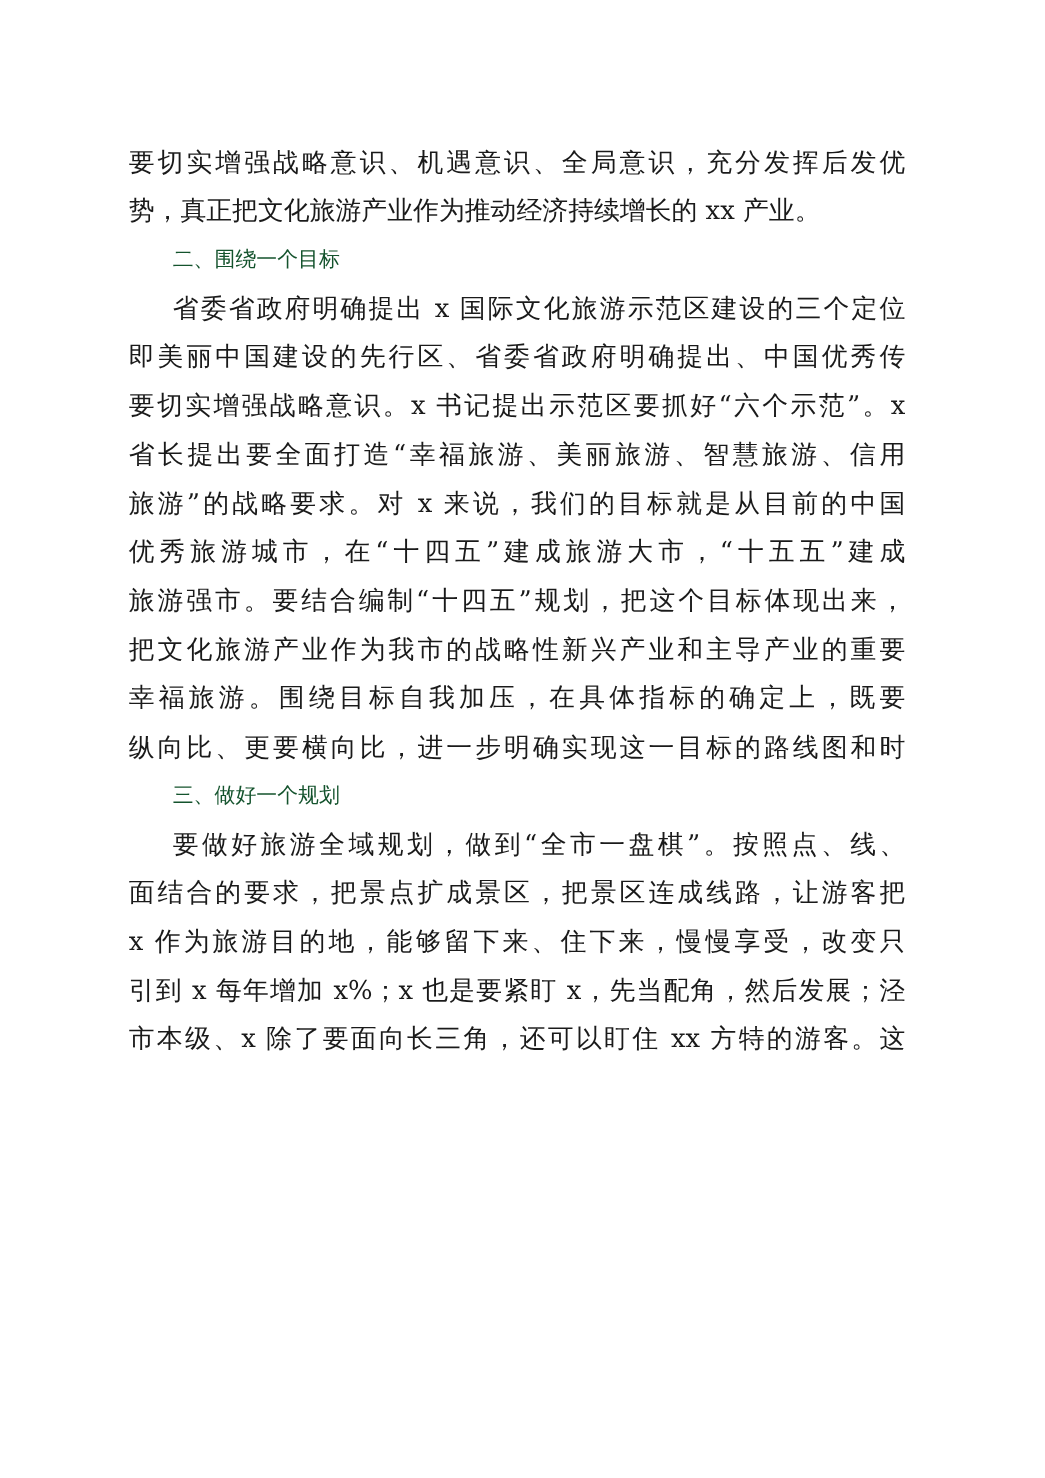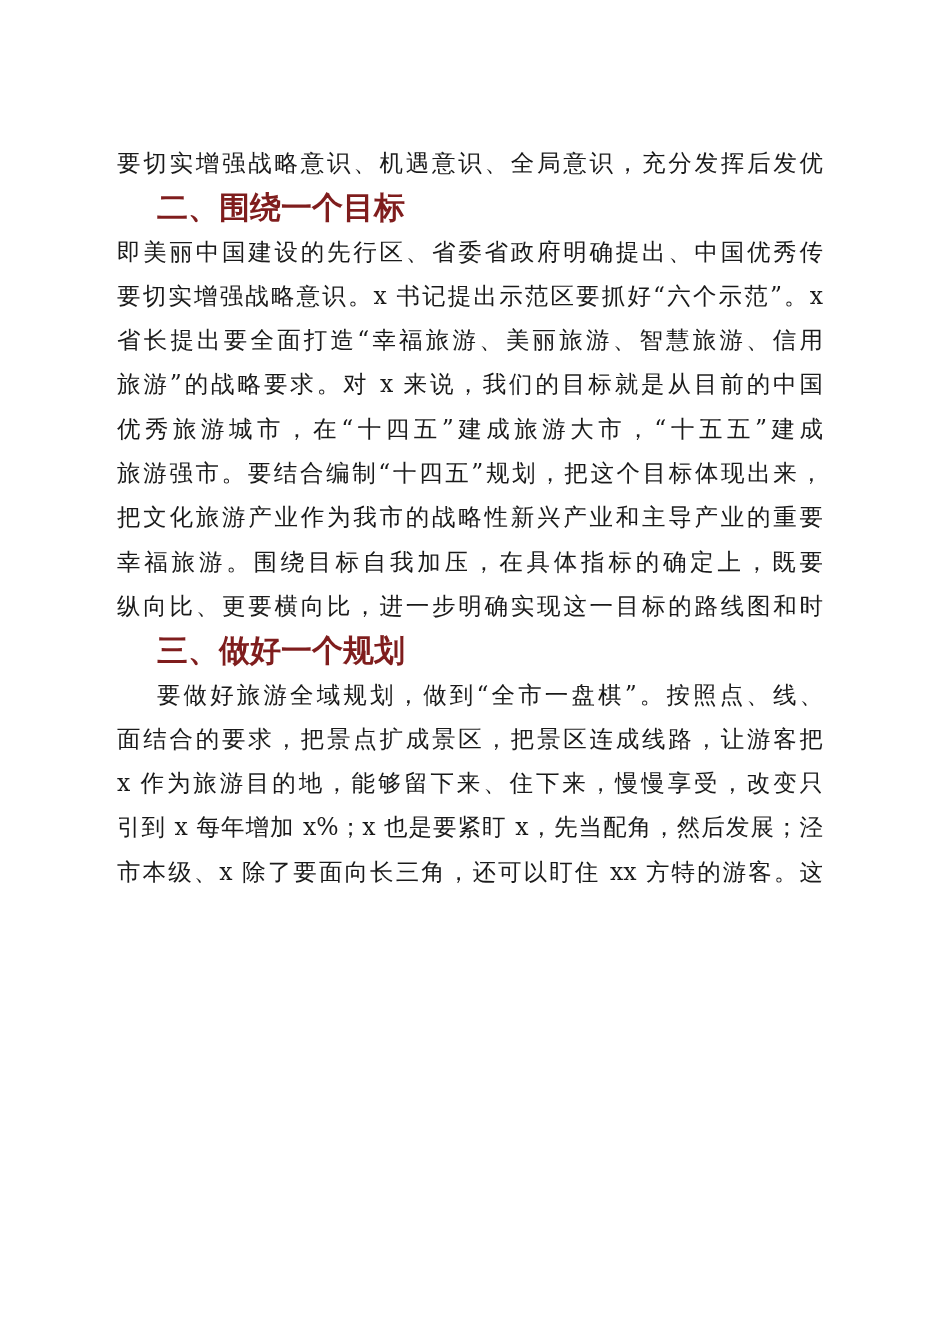--- a/index.html
+++ b/index.html
@@ -1,55 +1,57 @@
 <!DOCTYPE html>
 <html><head>
 <meta charset="utf-8">
 <style>
   html, body { margin: 0; padding: 0; background: #ffffff; }
   body { width: 950px; height: 1344px; position: relative; overflow: hidden; }
   .page {
     position: absolute;
     left: 117px;
-    top: 141px;
+    top: 125px;
     width: 706px;
   }
   .line {
     height: 44.3px;
     line-height: 44.3px;
     font-family: "DejaVu Serif", "Liberation Serif", serif;
     font-size: 23.5px;
     color: #1a1a1a;
     white-space: nowrap;
     text-align: justify;
     text-align-last: justify;
     letter-spacing: 0px;
   }
   .line.last { text-align-last: left; }
   .line.indent { padding-left: 40px; }
   .heading {
     height: 44.3px;
     line-height: 44.3px;
     font-family: "DejaVu Sans", "Liberation Sans", sans-serif;
-    font-weight: bold;
-    font-size: 31px;
-    color: #7f1d1d;
+    font-weight: normal;
+    font-size: 19px;
+    color: #14532d;
     padding-left: 40px;
     white-space: nowrap;
   }
 </style>
 </head>
 <body>
 
 <div class="page">
 
   <div class="line">要切实增强战略意识、机遇意识、全局意识，充分发挥后发优</div>
+  <div class="line last">势，真正把文化旅游产业作为推动经济持续增长的 xx 产业。</div>
 
   <div class="heading">二、围绕一个目标</div>
 
+  <div class="line indent">省委省政府明确提出 x 国际文化旅游示范区建设的三个定位</div>
   <div class="line">即美丽中国建设的先行区、省委省政府明确提出、中国优秀传</div>
   <div class="line">要切实增强战略意识。x 书记提出示范区要抓好“六个示范”。x</div>
   <div class="line">省长提出要全面打造“幸福旅游、美丽旅游、智慧旅游、信用</div>
   <div class="line">旅游”的战略要求。对 x 来说，我们的目标就是从目前的中国</div>
   <div class="line">优秀旅游城市，在“十四五”建成旅游大市，“十五五”建成</div>
   <div class="line">旅游强市。要结合编制“十四五”规划，把这个目标体现出来，</div>
   <div class="line">把文化旅游产业作为我市的战略性新兴产业和主导产业的重要</div>
   <div class="line">幸福旅游。围绕目标自我加压，在具体指标的确定上，既要</div>
   <div class="line">纵向比、更要横向比，进一步明确实现这一目标的路线图和时</div>
 

